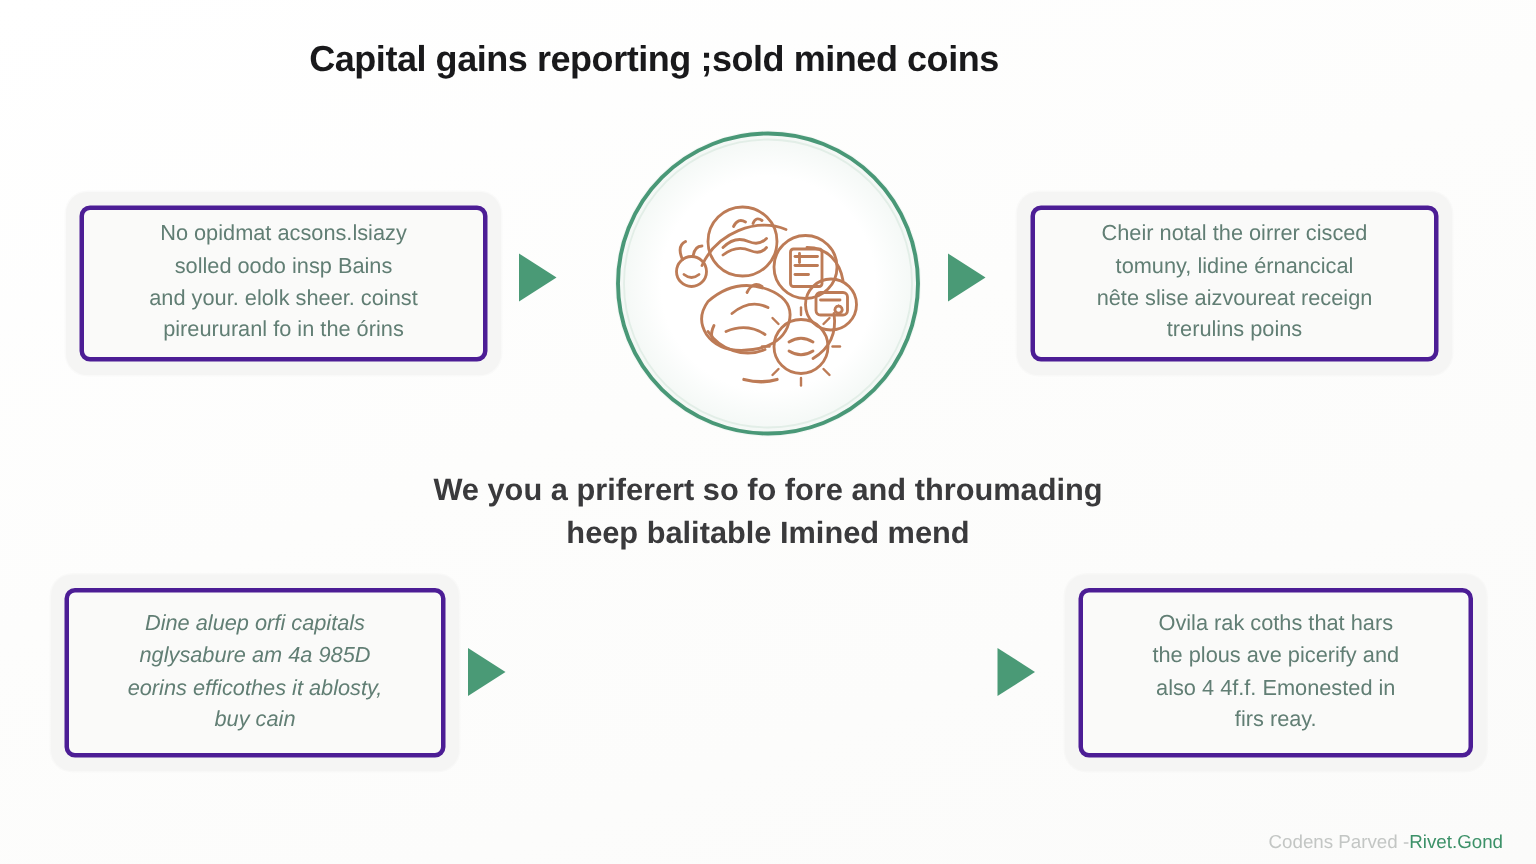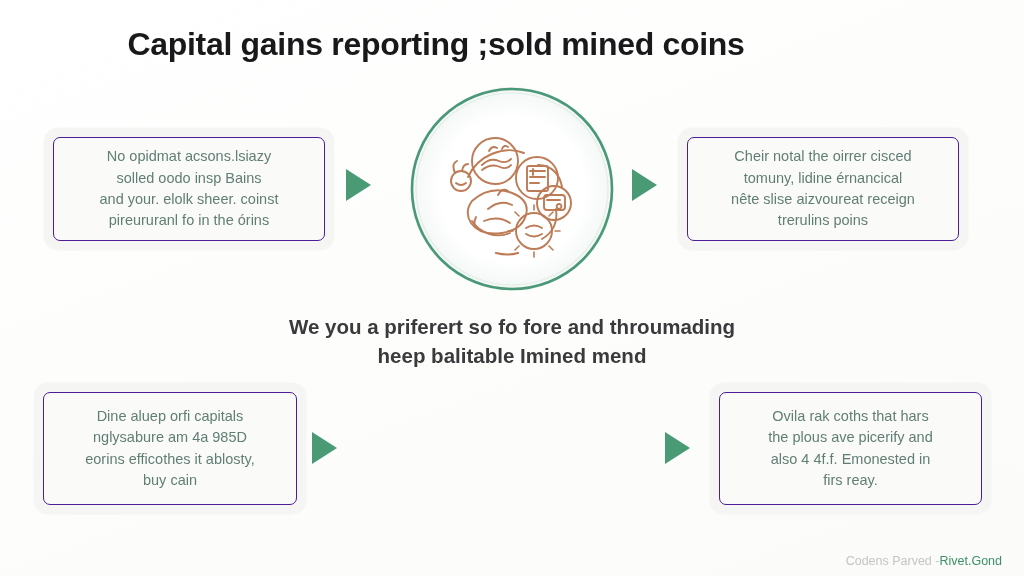--- a/index.html
+++ b/index.html
@@ -23,41 +23,41 @@
     background: linear-gradient(160deg, #ffffff 0%, #fdfdfc 45%, #fbfbfa 100%);
   }
 
   
   .title {
     position: absolute;
     left: 0;
     top: 26px;
     width: 872px;
     text-align: center;
-    font-size: 32px;
+    font-size: 24px;
     font-weight: bold;
     letter-spacing: -0.3px;
     color: #19191b;
     font-family: "Liberation Sans", sans-serif;
   }
 
   
   .panel {
     position: absolute;
     border-radius: 14px;
     background: #f5f5f4;
     box-shadow: 0 0 0 1px rgba(0,0,0,0.015);
   }
   .panel-inner {
     position: absolute;
     left: 9px;
     top: 9px;
     right: 9px;
     bottom: 9px;
-    border: 1px solid #4c1d95;
+    border: 3px solid #4c1d95;
     border-radius: 7px;
     background: #fafaf9;
     display: flex;
     align-items: center;
     justify-content: center;
     box-sizing: border-box;
   }
   .panel-text {
     text-align: center;
     font-size: 14.5px;
@@ -68,21 +68,21 @@
     white-space: pre-line;
     filter: blur(0.22px);
     opacity: 0.93;
   }
 
   
   #panel-top-left  { left: 44px;  top: 128px; width: 290px; height: 122px; }
   #panel-top-right { left: 678px; top: 128px; width: 290px; height: 122px; }
 
   
-  #panel-bottom-left   { left: 34px;  top: 383px; width: 272px; height: 131px; }
+  #panel-bottom-left   { left: 34px;  top: 383px; width: 272px; height: 131px; font-style: italic; }
   #panel-bottom-center { left: 372px; top: 383px; width: 283px; height: 131px; }
   #panel-bottom-right  { left: 710px; top: 383px; width: 281px; height: 131px; }
 
   
   .arrow {
     position: absolute;
     width: 0;
     height: 0;
     border-style: solid;
     border-width: 16px 0 16px 25px;

